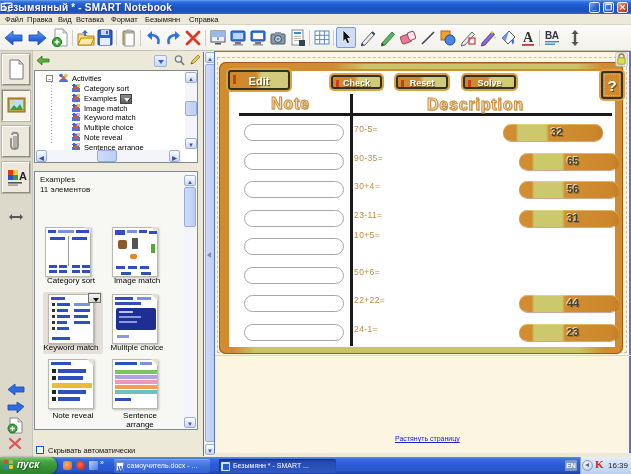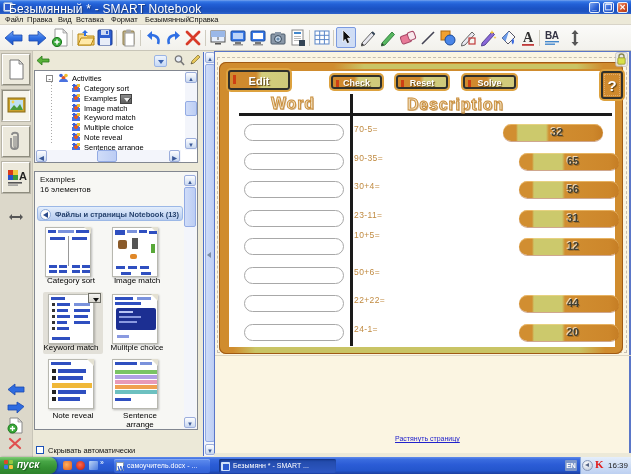--- a/index.html
+++ b/index.html
@@ -2,21 +2,21 @@
 <html><head><meta charset="utf-8">
 <style>
 *{margin:0;padding:0;box-sizing:border-box}
 html,body{width:631px;height:474px;overflow:hidden}
 body{font-family:"Liberation Sans",sans-serif;position:relative;background:#ece9d8}
 #root{position:absolute;left:0;top:0;width:631px;height:474px;overflow:hidden}
 .abs{position:absolute}
 
 #title{left:0;top:0;width:631px;height:14px;
 background:linear-gradient(180deg,#77a5ef 0%,#3375e4 12%,#2260d6 30%,#1b53c5 60%,#1e54c0 82%,#2f63cc 100%);}
-#title .txt{left:9px;top:2px;font-size:12px;font-weight:normal;color:#fff;text-shadow:1px 1px 1px #1a3a7a;letter-spacing:.2px}
+#title .txt{left:0;top:2px;font-size:10px;font-weight:bold;color:#fff;text-shadow:1px 1px 1px #1a3a7a;letter-spacing:.2px}
 #title .ico{left:3px;top:2px;width:10px;height:10px;background:#d9e6f8;border:1px solid #89a9d8;border-radius:2px}
 #title .ico i{position:absolute;left:1px;top:1px;width:6px;height:6px;background:#2a5ad0;display:block}
 .tbtn{top:2px;width:11px;height:11px;border-radius:2px;border:1px solid #e8f0fc}
 .tbtn.min,.tbtn.max{background:linear-gradient(135deg,#7ea6ef,#2a5fd4 60%,#1c4cb4)}
 .tbtn.close{background:linear-gradient(135deg,#f0a080,#d8572c 50%,#b03a16)}
 .tbtn span{position:absolute;color:#fff;font-size:8px;font-weight:bold;line-height:9px;left:0;top:0;width:100%;text-align:center}
 
 #menu{left:0;top:14px;width:631px;height:11px;background:#ece9d8;border-bottom:1px solid #d8d4c8;font-size:7.5px;color:#111}
 #menu span{position:absolute;top:1px}
 
@@ -91,21 +91,21 @@
     <div class="tbtn close abs" style="left:617px">
         <span>✕</span>
       </div>
   </div>
   <div id="menu" class="abs">
     <span style="left:5px">Файл</span>
       <span style="left:27px">Правка</span>
       <span style="left:58px">Вид</span>
       <span style="left:76px">Вставка</span>
       <span style="left:111px">Формат</span>
-      <span style="left:145px">Безымянный</span>
+      <span style="left:145px">Безымянн</span>
       <span style="left:189px">Справка</span>
   </div>
   <div id="tools" class="abs">
     <svg style="left:4px" width="19" height="20" viewBox="0 0 19 20">
         <path d="M9 3v4h9v6H9v4L1 10z" fill="url(#ba)" stroke="#1a4ab0" stroke-width="0.8"></path>
         <defs>
           <linearGradient id="ba" x1="0" y1="0" x2="0" y2="1">
             <stop offset="0" stop-color="#7aa8f0"></stop>
             <stop offset=".5" stop-color="#2f6fe4"></stop>
             <stop offset="1" stop-color="#1a50c0"></stop>
@@ -353,27 +353,21 @@
             </div>
           <div class="sbthumb" style="left:62px;top:0;width:20px;height:12px"></div>
           <div class="sbtn" style="left:134px;top:0;width:11px;height:12px">
               <span class="arrglyph" style="margin-top:3px">▶</span>
             </div>
         </div>
       </div>
 
       <div class="box" style="left:1px;top:120px;width:164px;height:259px;background:#f7f7f4">
         <div style="position:absolute;left:5px;top:3px;font-size:8px;color:#111">Examples</div>
-        <div style="position:absolute;left:5px;top:13px;font-size:8px;color:#111">16 элементов</div>
-        <div id="galhdr" style="left:2px;top:34px;width:146px;height:15px">
-          <div style="position:absolute;left:2px;top:1.5px;width:11px;height:11px;background:#fdfdfd;border:1px solid #8aa8d8;border-radius:50%">
-              <div style="position:absolute;left:2px;top:2.5px;border-top:3px solid transparent;border-bottom:3px solid transparent;border-right:5px solid #2a4a8a"></div>
-            </div>
-          <div style="position:absolute;left:17px;top:3px;font-size:7.5px;font-weight:bold;color:#26426e">Файлы и страницы Notebook (13)</div>
-        </div>
+        <div style="position:absolute;left:5px;top:13px;font-size:8px;color:#111">11 элементов</div>
 
         <div class="thumb" style="left:10px;top:55px">
             <div class="fold"></div>
           <div class="bar" style="left:2px;top:2px;width:8px"></div>
             <div class="bar" style="left:12px;top:2px;width:16px;background:#7a92dc"></div>
             <div class="bar" style="left:30px;top:2px;width:13px"></div>
           <div style="position:absolute;left:22px;top:8px;width:1px;height:30px;background:#999"></div>
           <div class="bar" style="left:4px;top:9px;width:15px"></div>
             <div class="bar" style="left:26px;top:9px;width:15px"></div>
           <div class="bar" style="left:3px;top:37px;width:8px"></div>
@@ -493,22 +487,22 @@
     </div>
     <div id="canvas" class="abs">
       <div style="position:absolute;left:2px;top:5px;width:410px;height:296px;border:1px dashed #c6beb0"></div>
       <div style="position:absolute;left:0;top:303px;width:417px;height:1px;background:#ddd6c4"></div>
       <div id="ws">
         <div style="position:absolute;left:10px;top:2px;width:386px;height:5px;background:linear-gradient(90deg,#d08c2e 0%,#d08c2e 27%,#c9c465 35%,#c9c465 90%,#d08c2e 97%)"></div>
         <div style="position:absolute;left:14px;top:285px;width:376px;height:6px;background:linear-gradient(90deg,#d08c2e 0%,#c9c465 6%,#c9c465 92%,#d08c2e 99%)"></div>
         <div id="wsin"></div>
         <div style="position:absolute;left:130.5px;top:32px;width:3px;height:252px;background:#1a1a1a"></div>
         <div style="position:absolute;left:20px;top:51px;width:373px;height:2.5px;background:#1a1a1a"></div>
-        <div class="hdr" style="left:52px;top:33px">Word</div>
-        <div class="hdr" style="left:188px;top:34px">Description</div>
+        <div class="hdr" style="left:52px;top:33px">Note</div>
+        <div class="hdr" style="left:208px;top:34px">Description</div>
         <div class="wbtn" style="left:9px;top:8px;width:62px;height:20px;font-size:11px;line-height:19px"><i></i>Edit</div>
         <div class="wbtn" style="left:112px;top:13px;width:51px;height:14px;font-size:9px;line-height:13px"><i style="height:7px"></i>Check</div>
         <div class="wbtn" style="left:177px;top:13px;width:52px;height:14px;font-size:9px;line-height:13px"><i style="height:7px"></i>Reset</div>
         <div class="wbtn" style="left:244px;top:13px;width:53px;height:14px;font-size:9px;line-height:13px"><i style="height:7px"></i>Solve</div>
         <div class="wbtn" style="left:382px;top:9px;width:22px;height:28px;font-size:15px;line-height:26px;background:#cf8a2e"><span style="position:absolute;left:1px;top:1px;right:1px;bottom:1px;border:1px dotted rgba(255,225,205,.38)"></span>?</div>
         <div class="wpill" style="left:25px;top:62px"></div>
         <div class="wpill" style="left:25px;top:90.5px"></div>
         <div class="wpill" style="left:25px;top:119px"></div>
         <div class="wpill" style="left:25px;top:147.5px"></div>
         <div class="wpill" style="left:25px;top:176px"></div>
@@ -528,28 +522,25 @@
           </div>
         <div class="apill" style="left:300px;top:90.5px">
             <b>65</b>
           </div>
         <div class="apill" style="left:300px;top:119px">
             <b>56</b>
           </div>
         <div class="apill" style="left:300px;top:147.5px">
             <b>31</b>
           </div>
-        <div class="apill" style="left:300px;top:176px">
-            <b>12</b>
-          </div>
         <div class="apill" style="left:300px;top:233px">
             <b>44</b>
           </div>
         <div class="apill" style="left:300px;top:261.5px">
-            <b>20</b>
+            <b>23</b>
           </div>
       </div>
       <div id="pagelink" style="position:absolute;left:180px;top:383px;font-size:7px;color:#2222cc;text-decoration:underline">Растянуть страницу</div>
       <svg id="lock" style="position:absolute;left:400px;top:0px" width="13" height="15" viewBox="0 0 13 15">
           <rect x="0.5" y="0.5" width="12" height="14" rx="2" fill="#e8e8e8" opacity="0.85" stroke="#aaa" stroke-width="0.6"></rect>
           <path d="M4 6V4.2C4 2.8 5 2 6.5 2S9 2.8 9 4.2V6" fill="none" stroke="#8a8a52" stroke-width="1.4"></path>
           <rect x="2.8" y="5.8" width="7.4" height="6.4" rx="1" fill="#d8e04a" stroke="#8a8a28" stroke-width="0.7"></rect>
         </svg>
     </div>
   </div>

